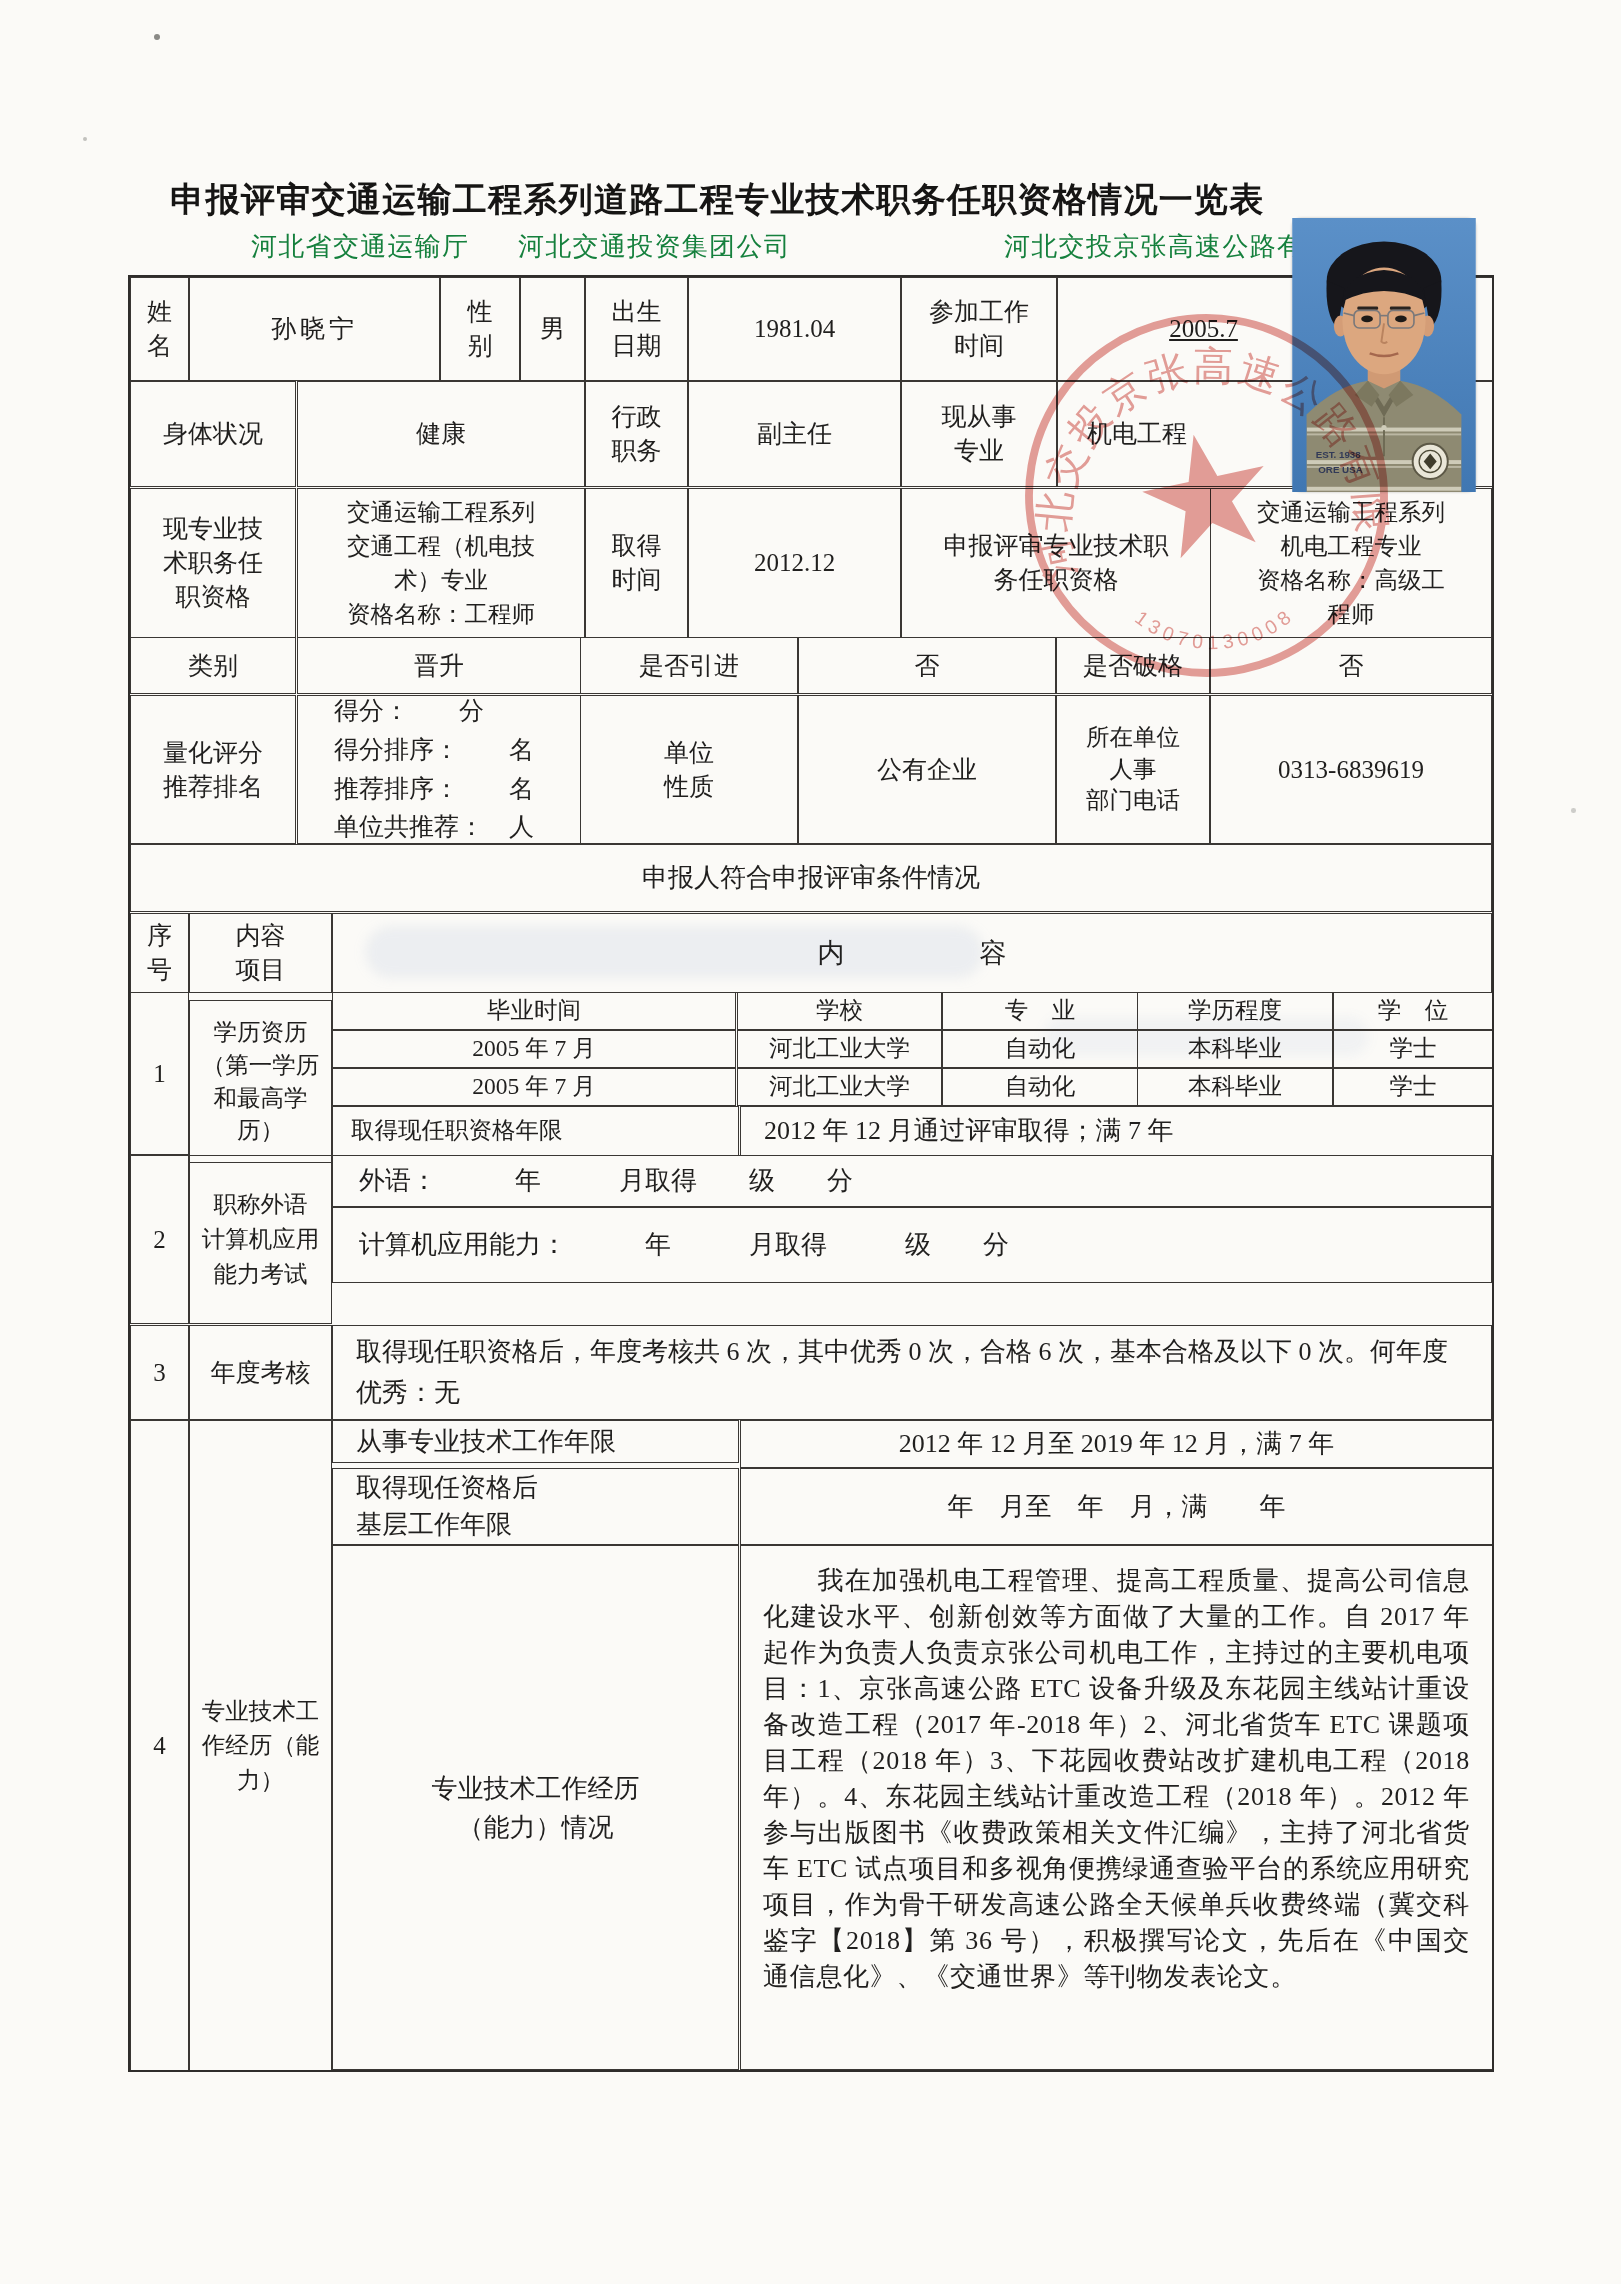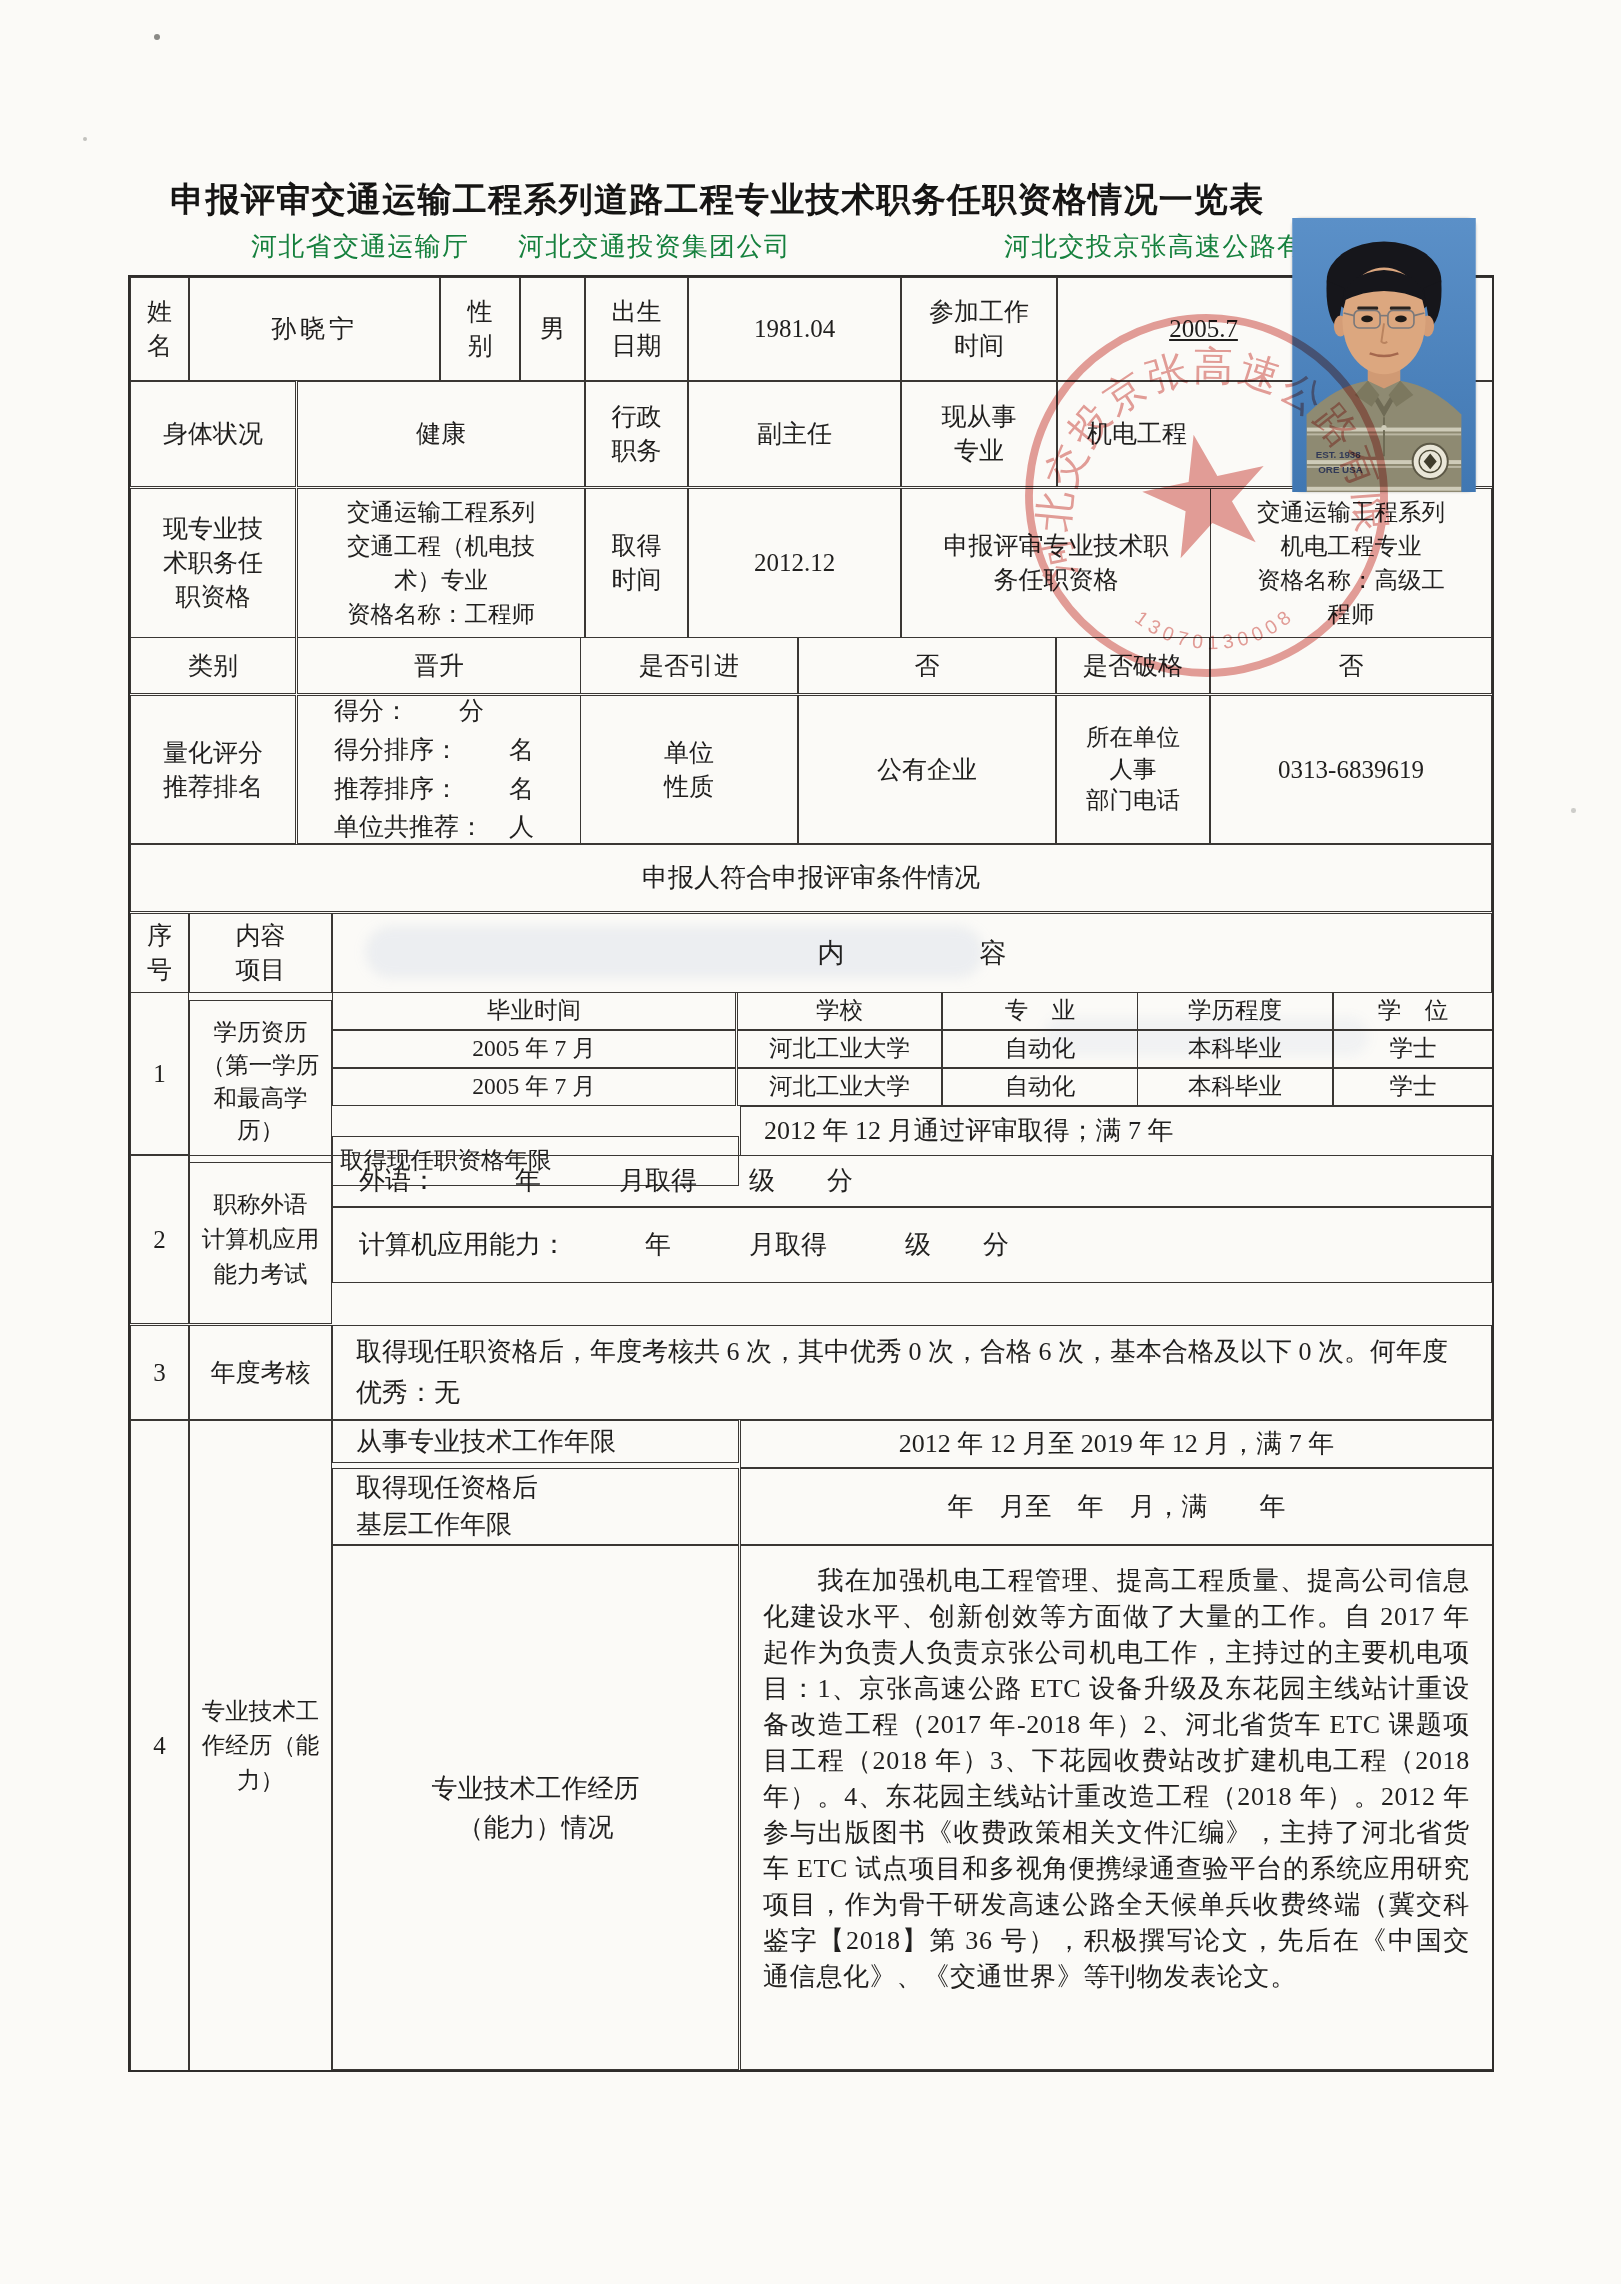--- a/index.html
+++ b/index.html
@@ -113,21 +113,21 @@
   <div class="cell f36" style="left:332px;top:1030px;width:404px;height:38px;">2005 年 7 月</div>
   <div class="cell f36" style="left:737px;top:1030px;width:205px;height:38px;">河北工业大学</div>
   <div class="cell f36" style="left:942px;top:1030px;width:196px;height:38px;">自动化</div>
   <div class="cell f36" style="left:1137px;top:1030px;width:196px;height:38px;">本科毕业</div>
   <div class="cell f36" style="left:1333px;top:1030px;width:160px;height:38px;">学士</div>
   <div class="cell f36" style="left:332px;top:1068px;width:404px;height:38px;">2005 年 7 月</div>
   <div class="cell f36" style="left:737px;top:1068px;width:205px;height:38px;">河北工业大学</div>
   <div class="cell f36" style="left:942px;top:1068px;width:196px;height:38px;">自动化</div>
   <div class="cell f36" style="left:1137px;top:1068px;width:196px;height:38px;">本科毕业</div>
   <div class="cell f36" style="left:1333px;top:1068px;width:160px;height:38px;">学士</div>
-  <div class="cell left f36" style="left:332px;top:1136px;width:407px;height:50px;padding-left:7px;">取得现任职资格年限</div>
+  <div class="cell left f36" style="left:332px;top:1106px;width:407px;height:50px;padding-left:18px;">取得现任职资格年限</div>
   <div class="cell left f40" style="left:740px;top:1106px;width:753px;height:50px;padding-left:23px;">2012 年 12 月通过评审取得；满 7 年</div>
 
   <div class="cell" style="left:130px;top:1155px;width:59px;height:169px;">2</div>
   <div class="cell pre f36" style="left:189px;top:1155px;width:143px;height:169px;line-height:1.5;">职称外语
 计算机应用
 能力考试</div>
   <div class="cell left f40" style="left:332px;top:1155px;width:1160px;height:52px;padding-left:26px;">外语：　　　年　　　月取得　　级　　分</div>
   <div class="cell left f40" style="left:332px;top:1207px;width:1160px;height:76px;padding-left:26px;">计算机应用能力：　　　年　　　月取得　　　级　　分</div>
 
   <div class="cell" style="left:130px;top:1325px;width:59px;height:95px;">3</div>

